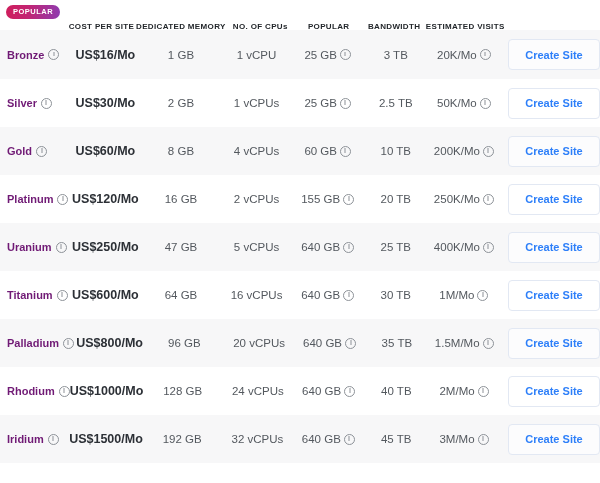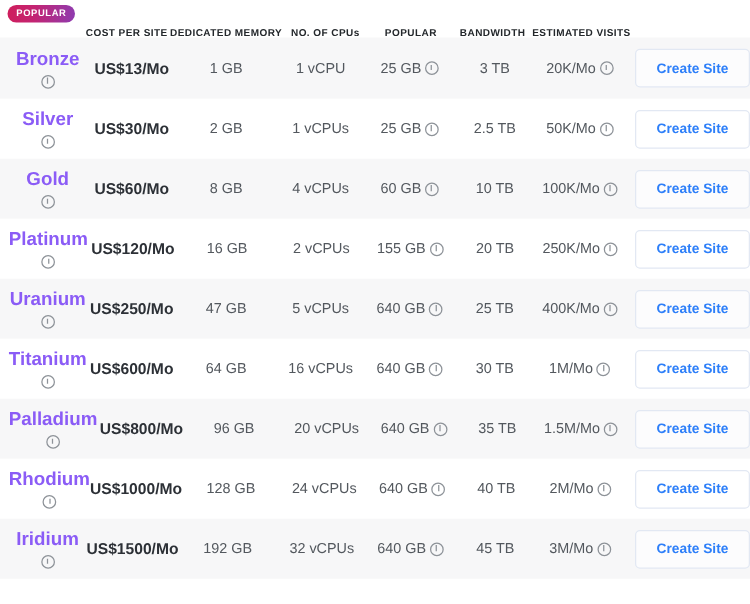--- a/index.html
+++ b/index.html
@@ -75,26 +75,25 @@
     white-space: nowrap;
     display: flex;
     align-items: center;
     justify-content: center;
     gap: 3px;
     box-sizing: border-box;
   }
 
   .cell.c-plan {
     justify-content: flex-start;
-    font-size: 15px;
+    font-size: 11px;
     font-weight: bold;
-    color: #8b5cf6;
+    color: #701a75;
     padding-left: 7px;
     gap: 4px;
-    flex-direction: column;
   }
   .cell.c-cost {
     font-size: 12.5px;
     font-weight: bold;
     color: #2c3036;
   }
   .cell.c-action {
     justify-content: flex-start;
     padding-left: 9px;
   }
@@ -180,21 +179,21 @@
     <div class="th c-action"></div>
   </div>
 
   <div class="tbody" id="tbody">
       <div class="row shaded first-shaded">
         <div class="cell c-plan">
           <span>Bronze</span>
           <span class="info-icon"></span>
         </div>
         <div class="cell c-cost">
-          <span>US$13/Mo</span>
+          <span>US$16/Mo</span>
         </div>
         <div class="cell c-memory">
           <span>1 GB</span>
         </div>
         <div class="cell c-cpu">
           <span>1 vCPU</span>
         </div>
         <div class="cell c-storage">
           <span>25 GB</span>
           <span class="info-icon"></span>
@@ -254,21 +253,21 @@
           <span>4 vCPUs</span>
         </div>
         <div class="cell c-storage">
           <span>60 GB</span>
           <span class="info-icon"></span>
         </div>
         <div class="cell c-bandwidth">
           <span>10 TB</span>
         </div>
         <div class="cell c-visits">
-          <span>100K/Mo</span>
+          <span>200K/Mo</span>
           <span class="info-icon"></span>
         </div>
         <div class="cell c-action">
           <button class="create-btn">Create Site</button>
         </div>
       </div>
       <div class="row">
         <div class="cell c-plan">
           <span>Platinum</span>
           <span class="info-icon"></span>

